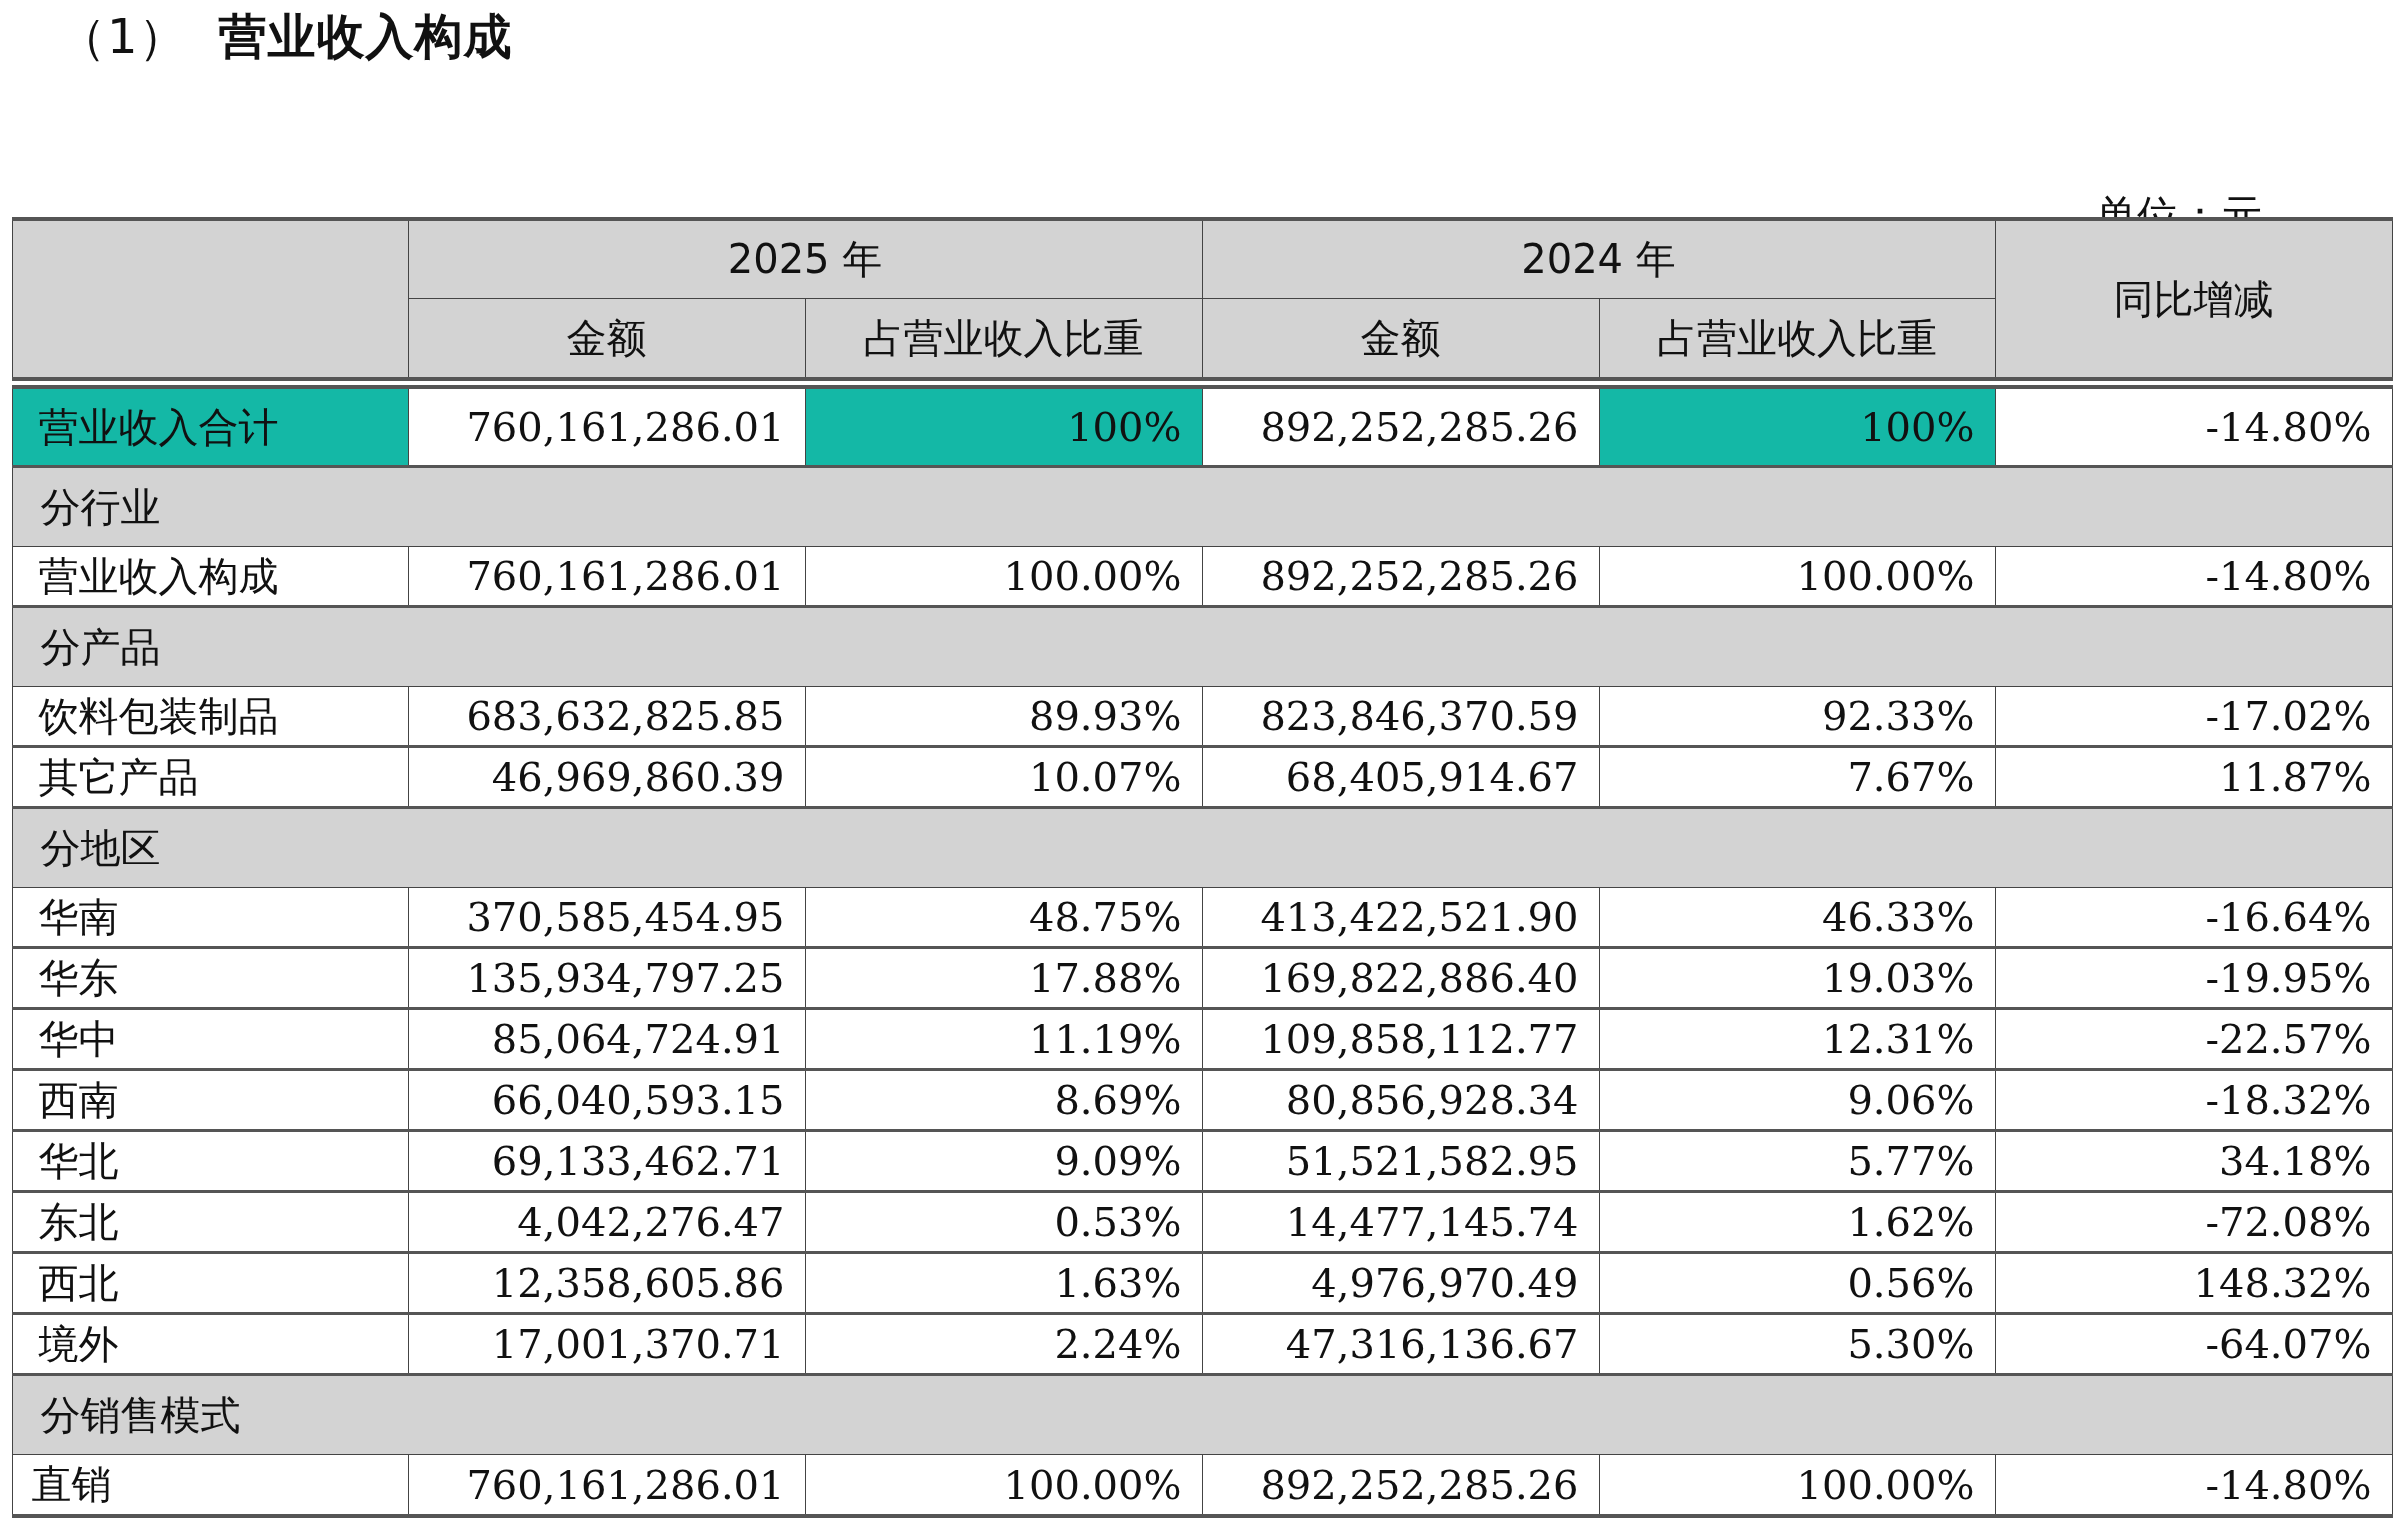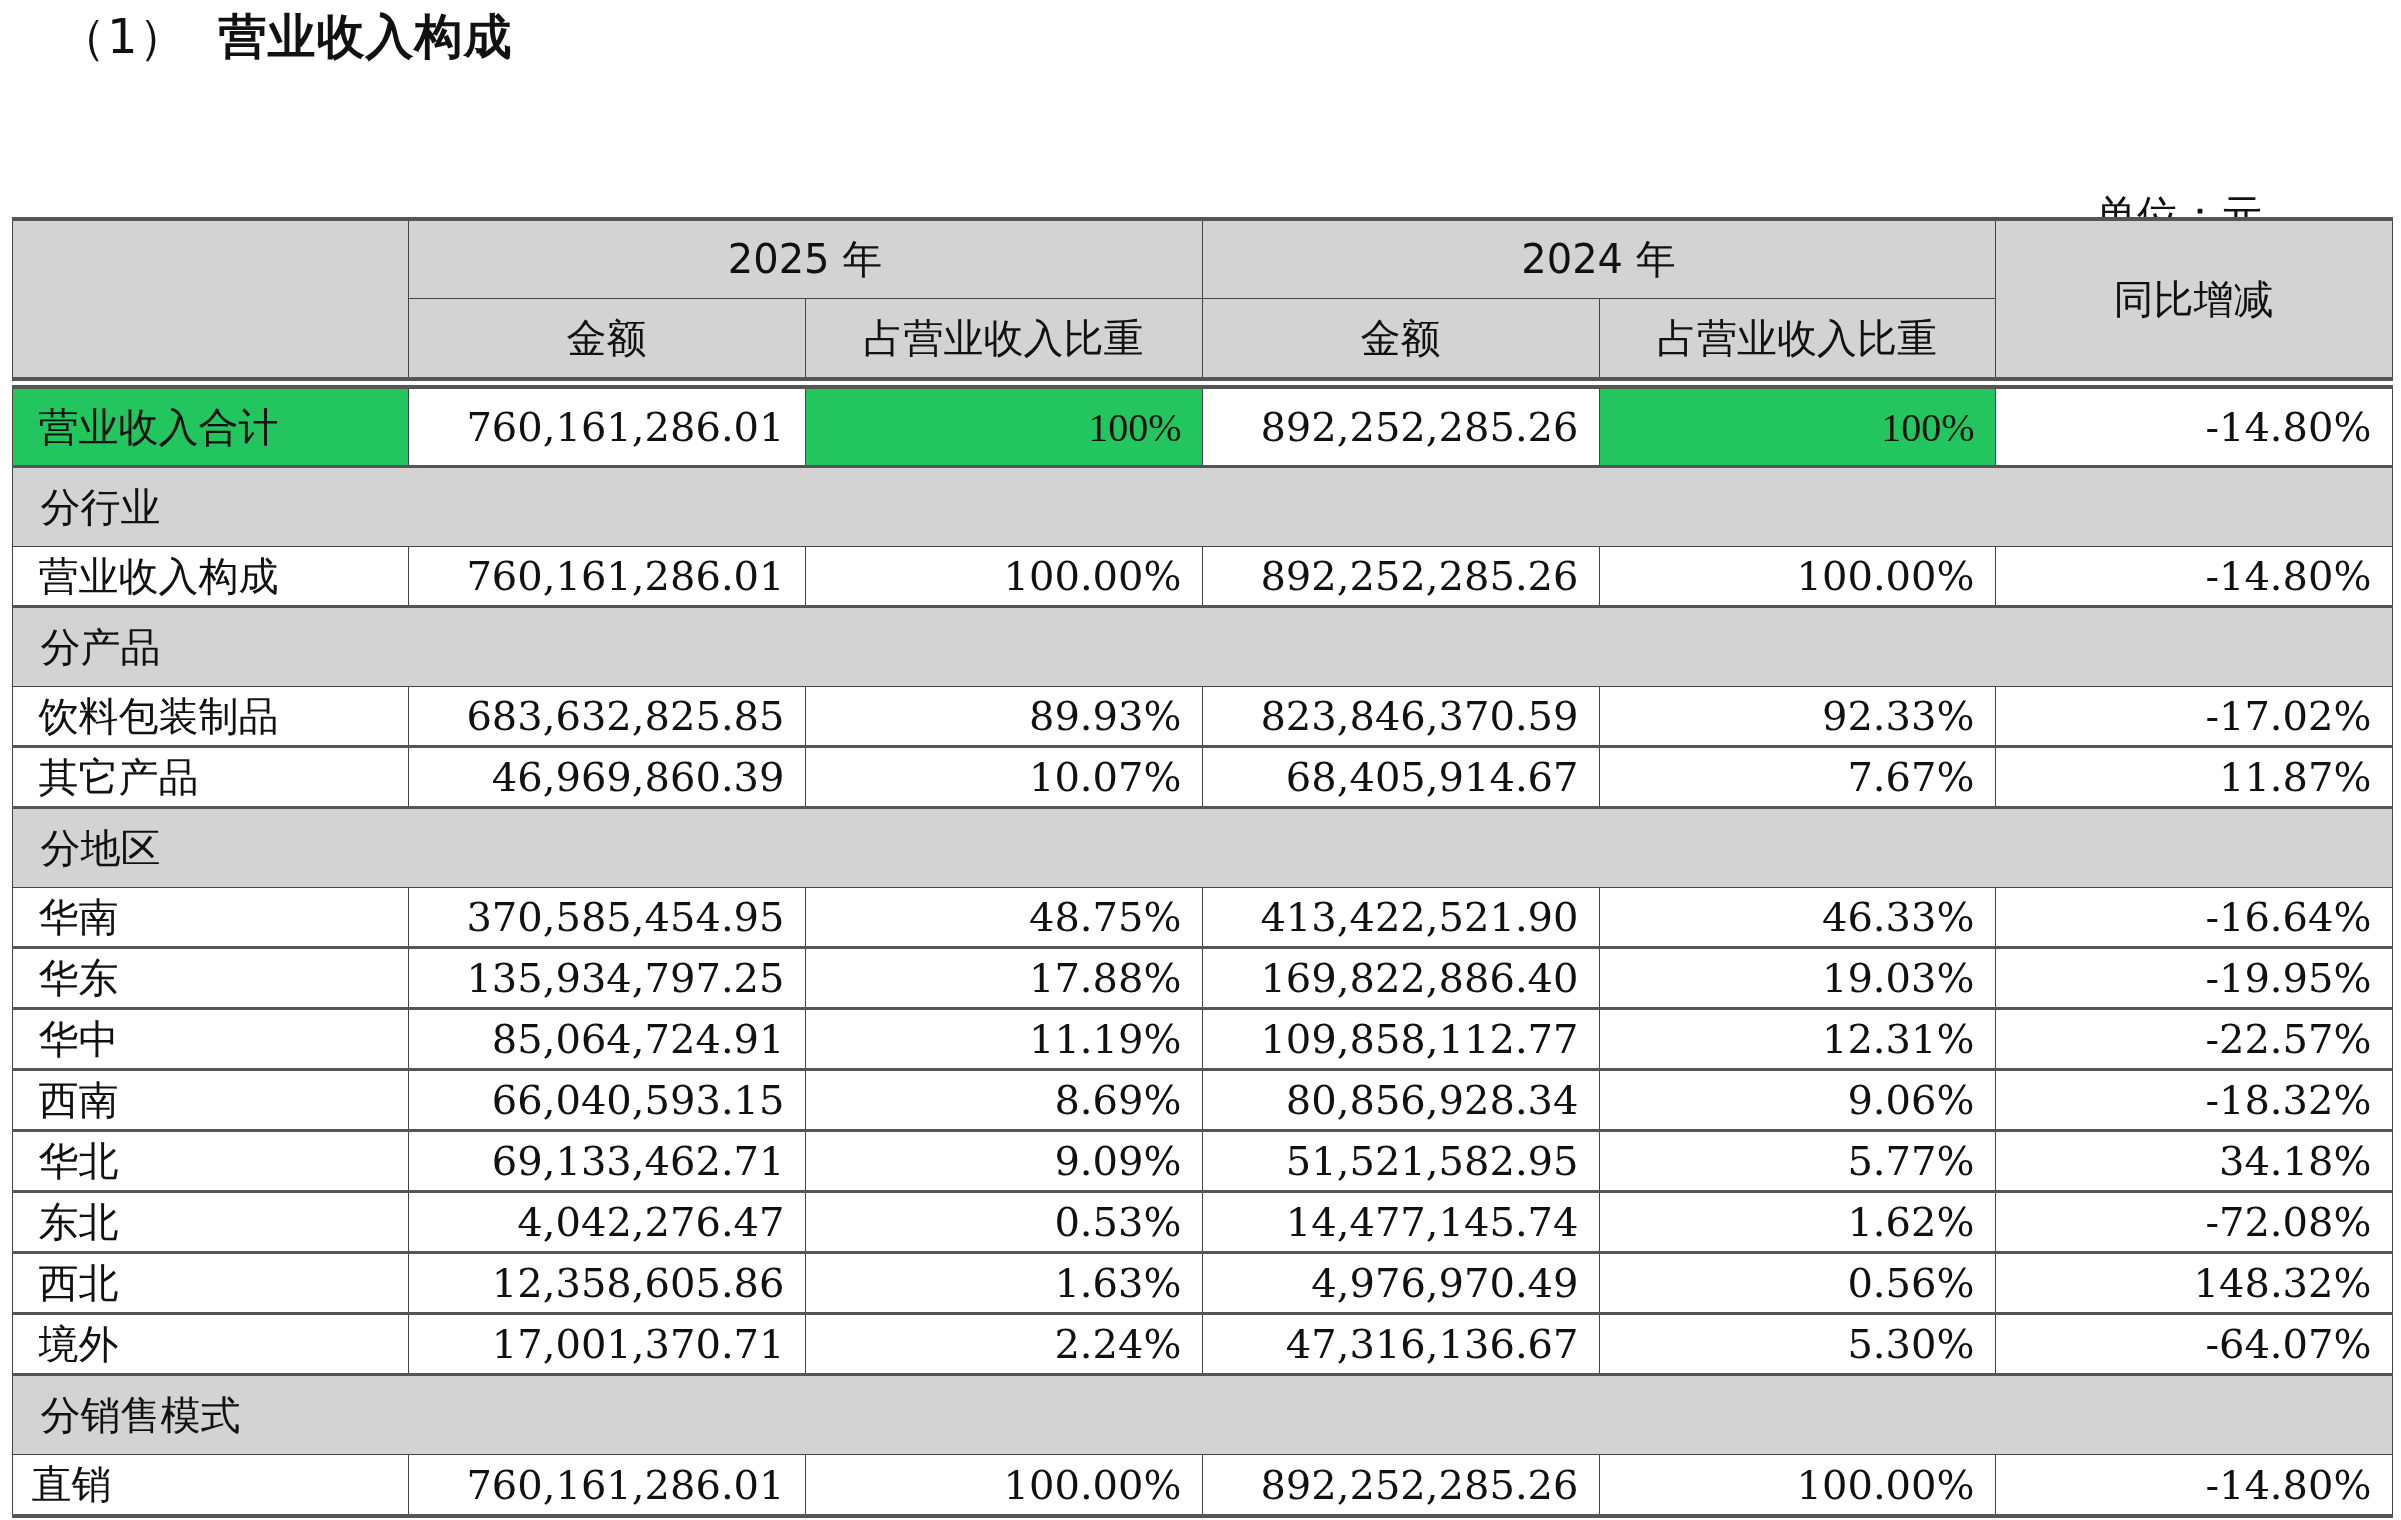--- a/index.html
+++ b/index.html
@@ -16,21 +16,21 @@
   .hdr { top:217px; }
   .hdr th { background:#d3d3d3; text-align:center; font-family:"DejaVu Sans","Liberation Sans",sans-serif; }
   .hdr tr.r1 th { height:77px; }
   .hdr tr.r2 th { height:78px; }
   .hdr { border-top:4.2px solid #555; border-bottom:4.2px solid #555; }
   .body { top:385px; border-top:4.2px solid #555; border-bottom:4.2px solid #555; }
   .body td { height:58px; }
   .body td.lbl { text-align:left; padding-left:26px; font-family:"DejaVu Sans","Liberation Sans",sans-serif; }
   .body td.num { text-align:right; padding-right:20px; font-family:"DejaVu Serif","Liberation Serif",serif; }
   .body tr.total td { height:76px; }
-  .body tr.total td.gray { background:#22c55e;font-family:Liberation Serif, serif; }
+  .body tr.total td.gray { background:#14b8a6; }
   .body tr.section td { background:#d3d3d3; height:78px;padding-left:28px; }
   .body tr.tall td { height:59px;padding-left:19px; }
   .body tr.thick td { border-bottom-width:3.7px; border-bottom-color:#555; }
   col.c0 { width:396px; } col.c1 { width:397px; } col.c2 { width:397px; }
   col.c3 { width:397px; } col.c4 { width:396px; } col.c5 { width:397px; }
 </style>
 </head>
 <body>
 
 <div class="title">

